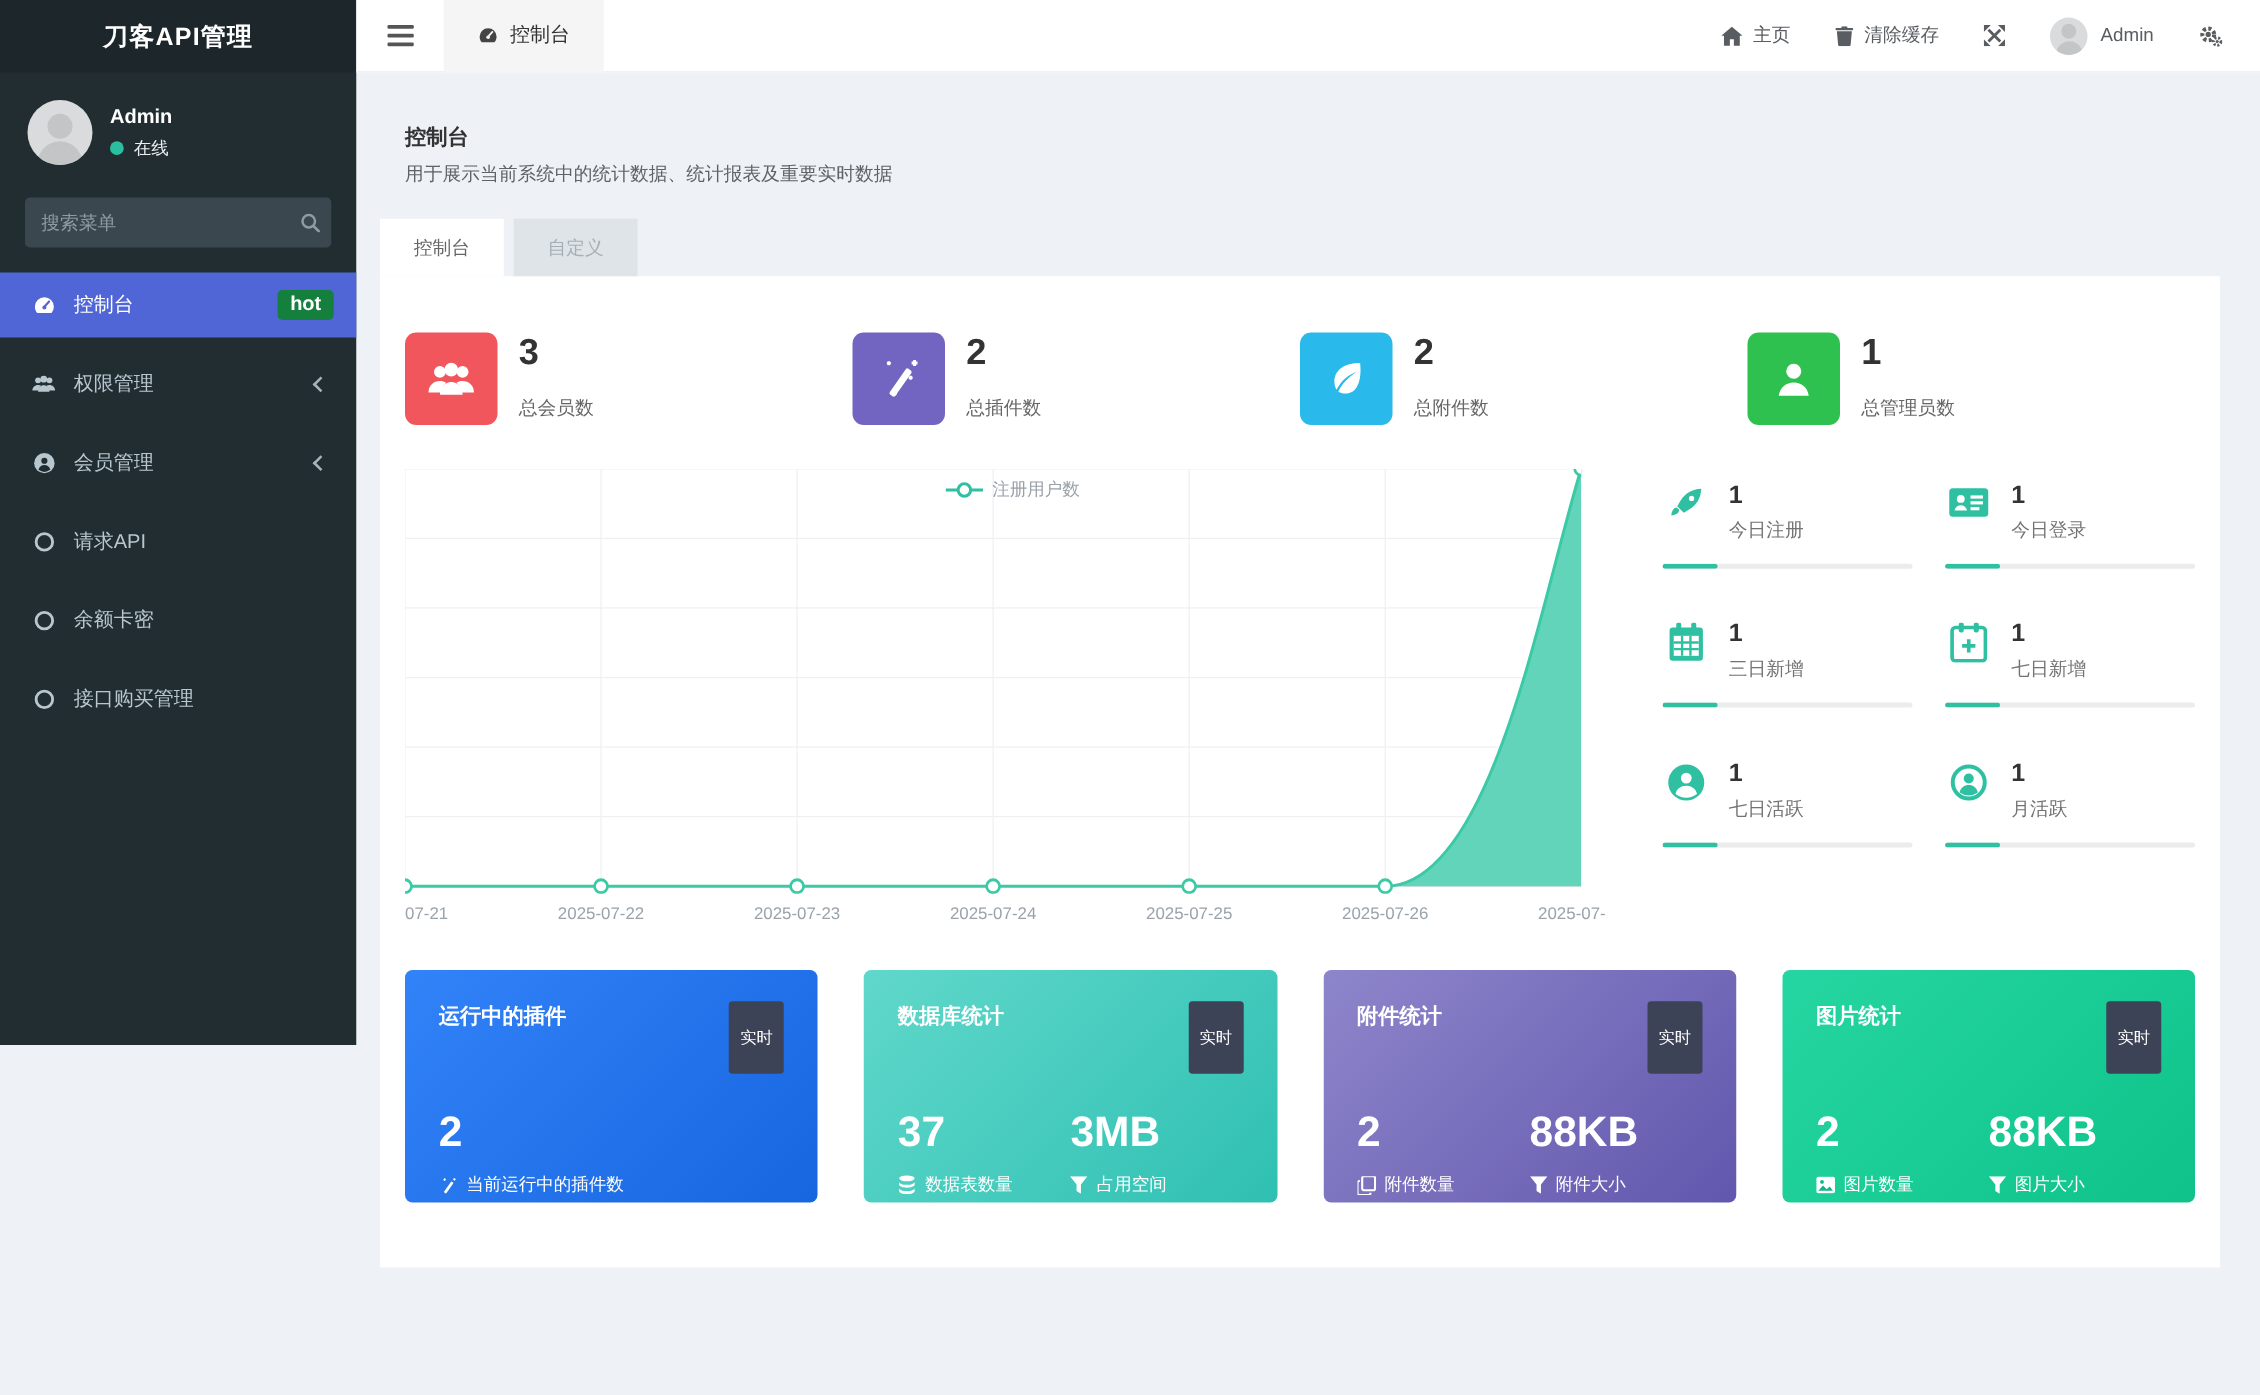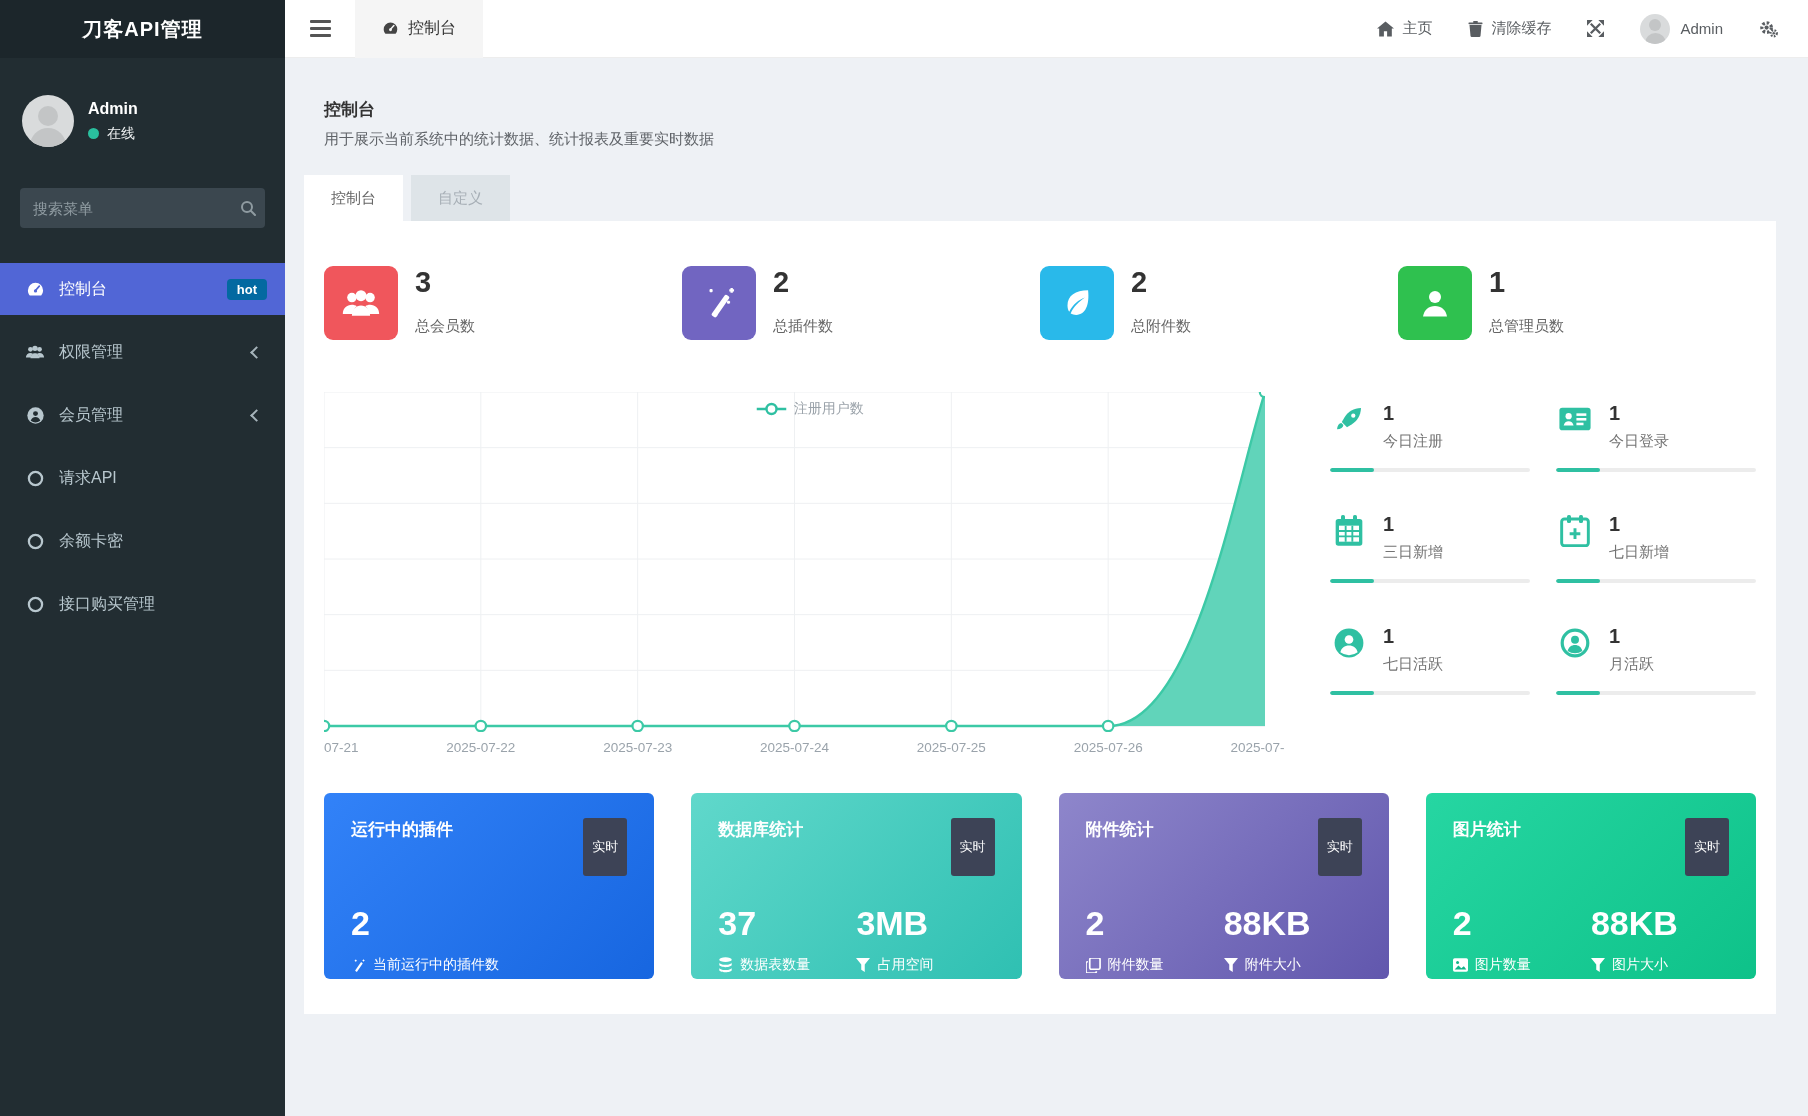--- a/index.html
+++ b/index.html
@@ -4,42 +4,42 @@
 <style>
   * { box-sizing: border-box; margin: 0; padding: 0; }
   html,body { width:1808px; height:1116px; overflow:hidden; }
   body {
     font-family: "Liberation Sans","DejaVu Sans",sans-serif;
     display:flex; background:#eef1f5; color:#333;
   }
   svg { display:block; }
 
   
-  .sidebar { width:285px; min-width:285px; height:1116px; background:#222d32; display:flex; flex-direction:column;gap:15px; }
+  .sidebar { width:285px; min-width:285px; height:836px; background:#222d32; display:flex; flex-direction:column; }
   .brand { height:58px; background:#1c262b; color:#fff; font-size:20px; font-weight:bold;
            display:flex; align-items:center; justify-content:center; letter-spacing:1px; }
   .user-panel { display:flex; align-items:center; gap:14px; padding:22px 22px 10px 22px; }
   .avatar { width:52px; height:52px; border-radius:50%; background:#d9dbdc; position:relative; overflow:hidden; flex:none; }
   .avatar::before { content:""; position:absolute; width:20px; height:20px; border-radius:50%; background:#c3c5c6; left:16px; top:11px; }
   .avatar::after  { content:""; position:absolute; width:36px; height:22px; border-radius:18px 18px 0 0; background:#c3c5c6; left:8px; top:33px; }
   .user-meta .name { color:#fff; font-weight:bold; font-size:16px; }
   .user-meta .status { display:flex; align-items:center; gap:8px; margin-top:7px; color:#eceff0; font-size:14px; }
   .dot { width:11px; height:11px; border-radius:50%; background:#2abf9e; }
   .search-box { margin:16px 20px 20px 20px; height:40px; background:#3b474f; border-radius:4px;
                 display:flex; align-items:center; padding:12px 13px; gap:8px; }
   .search-box input { flex:1; background:transparent; border:none; outline:none; color:#cfd6da; font-size:15px; font-family:inherit; }
   .search-box input::placeholder { color:#8f9ba1; }
   .nav { display:flex; flex-direction:column; }
   .nav-item { height:52px; margin-bottom:11px; display:flex; align-items:center; gap:13px;
               padding:0 18px 0 24px; color:#b8c7ce; font-size:16px; cursor:pointer; }
   .nav-item .nav-ico { width:22px; display:flex; justify-content:center; color:#b8c7ce; flex:none; }
   .nav-item.active { background:#5166d6; color:#fff; }
   .nav-item.active .nav-ico { color:#fff; }
   .nav-label { flex:1; }
-  .hot-badge { background:#0369a1; color:#fff; font-size:13px; font-weight:bold; padding:3px 10px; border-radius:4px; }
+  .hot-badge { background:#15803d; color:#fff; font-size:16px; font-weight:bold; padding:3px 10px; border-radius:4px; }
   .chev { width:9px; height:9px; border-left:2px solid #a6b4bb; border-bottom:2px solid #a6b4bb;
           transform:rotate(45deg); margin-right:6px; }
 
   
   .main { flex:1; display:flex; flex-direction:column; height:1116px; }
   .topbar { height:58px; background:#fff; display:flex; align-items:center; border-bottom:1px solid #ededed; flex:none; }
   .hamburger { width:70px; height:58px; display:flex; flex-direction:column; justify-content:center; align-items:center; gap:4px; cursor:pointer; }
   .hamburger span { width:21px; height:3px; background:#555; border-radius:1px; }
   .top-tab { height:58px; background:#f5f5f5; display:flex; align-items:center; gap:9px; padding:0 27px; color:#333; font-size:16px; cursor:pointer; }
   .top-tab .nav-ico { color:#444; }
@@ -63,21 +63,21 @@
 
   
   .summary-row { display:flex; }
   .summary-card { flex:1; display:flex; gap:17px; }
   .sum-ico { width:74px; height:74px; border-radius:9px; color:#fff; display:flex; align-items:center; justify-content:center; flex:none; }
   .sum-col { display:flex; flex-direction:column; justify-content:space-between; padding:2px 0 4px 0; }
   .sum-val { font-size:29px; font-weight:bold; color:#333; line-height:1; }
   .sum-label { font-size:15px; color:#666; }
 
   
-  .mid-row { margin-top:52px; display:flex; }
+  .mid-row { margin-top:35px; display:flex; }
   .chart-block { width:961px; position:relative; overflow:hidden; flex:none; }
   .chart-area { width:941px; height:340px; position:relative; }
   .legend { position:absolute; top:8px; left:50.6%; transform:translateX(-50%); display:flex; align-items:center; gap:7px;
             color:#9aa2a9; font-size:14px; white-space:nowrap; z-index:2; }
   .x-labels { position:relative; width:941px; height:28px; }
   .x-labels span { position:absolute; top:8px; transform:translateX(-50%); white-space:nowrap; color:#9aa3ab; font-size:13.5px; }
 
   .quick-stats { margin-left:45px; flex:1; display:grid; grid-template-columns:1fr 1fr; column-gap:26px; align-content:start; }
   .qs-cell { height:111.3px; padding-top:10px; }
   .qs-top { display:flex; gap:15px; }

